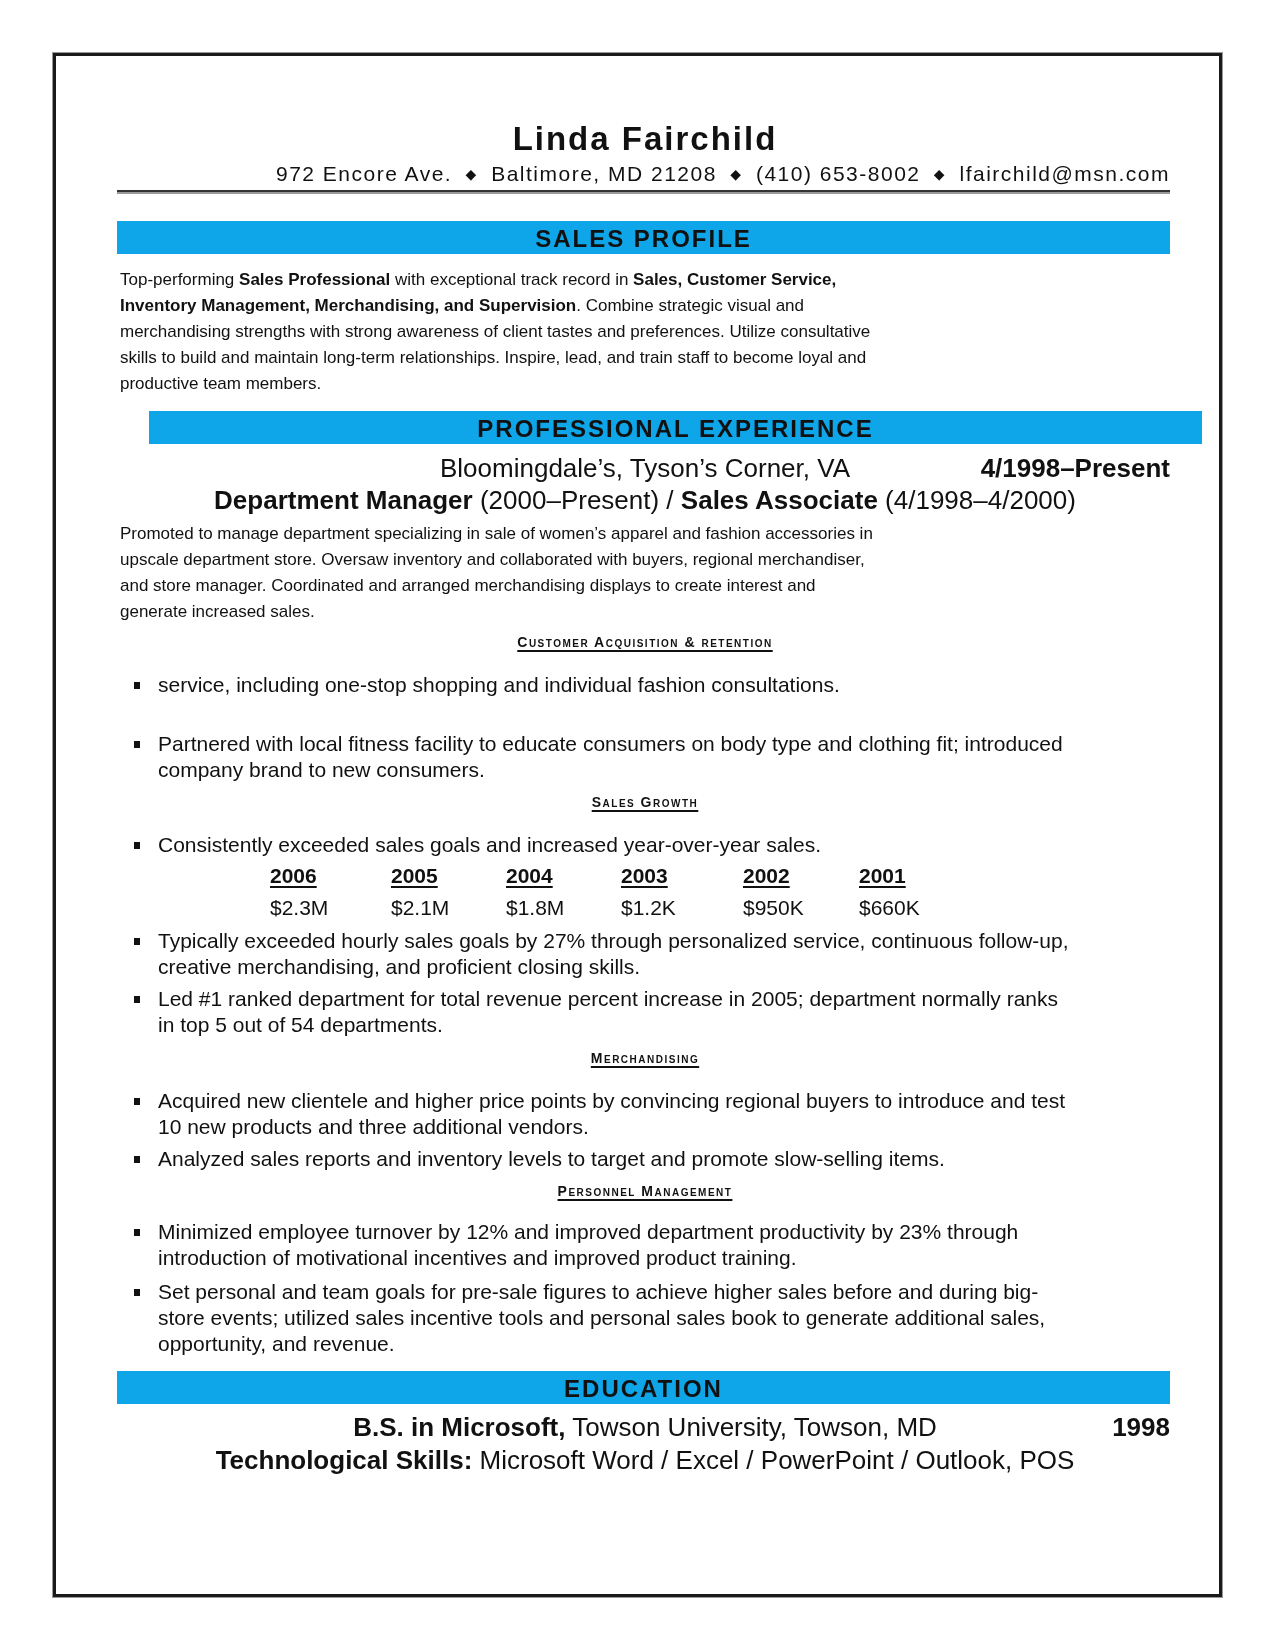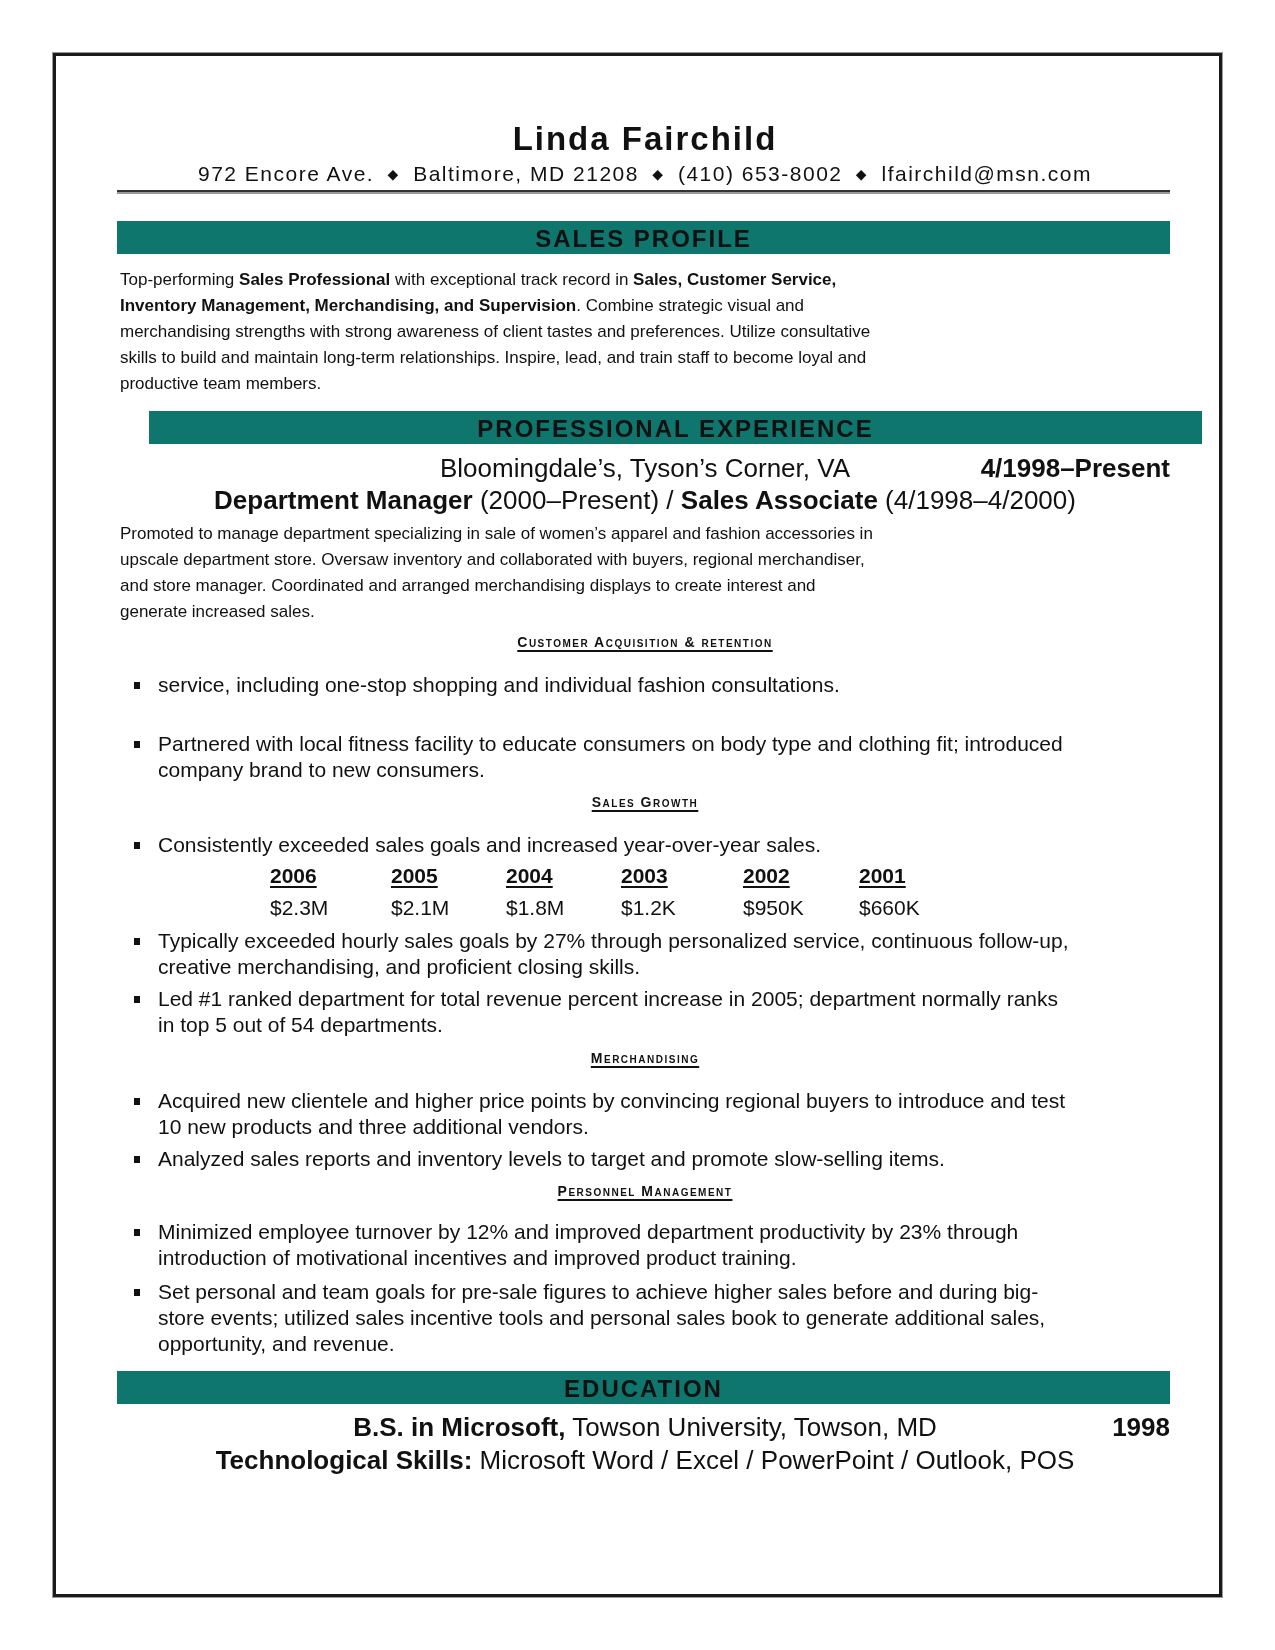--- a/index.html
+++ b/index.html
@@ -3,26 +3,26 @@
 <meta charset="utf-8">
 <style>
   html, body { margin:0; padding:0; background:#ffffff; }
   body { width:1275px; height:1650px; position:relative; overflow:hidden;
          font-family:"Liberation Sans", sans-serif; color:#111; }
   .page-border { position:absolute; left:53px; top:53px; width:1163px; height:1538px;
          border:3px solid #1a1a1a; box-shadow:0 0 0 1px #9a9a9a; }
   .content { position:absolute; left:120px; top:0; width:1050px; }
   .name { position:absolute; top:120px; left:0; width:1050px; text-align:center;
           font-weight:bold; font-size:33px; letter-spacing:2px; }
-  .contact { position:absolute; top:162px; left:0; width:1050px; text-align:center;
+  .contact { position:absolute; top:162px; left:0; width:1050px; text-align:right;
           font-size:21px; letter-spacing:1.5px; }
   .contact .sep { font-size:14px; vertical-align:2px; margin:0 6px; }
   .rule { position:absolute; top:190px; left:-3px; width:1053px; height:2px; background:#333;
           border-bottom:2px solid #999; }
-  .section-bar { position:absolute; left:-3px; width:1053px; height:33px; background:#0f766e;
+  .section-bar { position:absolute; left:-3px; width:1053px; height:33px; background:#0ea5e9;
           text-align:center; font-weight:bold; font-size:24px; letter-spacing:2px; line-height:35px; }
   .para { position:absolute; left:0; width:1050px; font-size:17px; line-height:26px; }
   .row { position:absolute; left:0; width:1050px; font-size:26px; line-height:26px;text-align:center; }
   .row .right { position:absolute; right:0; top:0; font-weight:bold; }
   .subhead { position:absolute; left:0; width:1050px; text-align:center; }
   .subhead span { font-weight:bold; font-variant:small-caps; font-size:14px; letter-spacing:1.5px;
           text-decoration:underline; text-decoration-thickness:2px; text-underline-offset:3px; }
   .bullet { position:absolute; left:38px; width:1010px; font-size:21px; line-height:26px; }
   .bullet::before { content:""; position:absolute; left:-24px; top:10px; width:6px; height:7px; background:#111; }
   .sales-table { position:absolute; left:150px; font-size:21px; }

